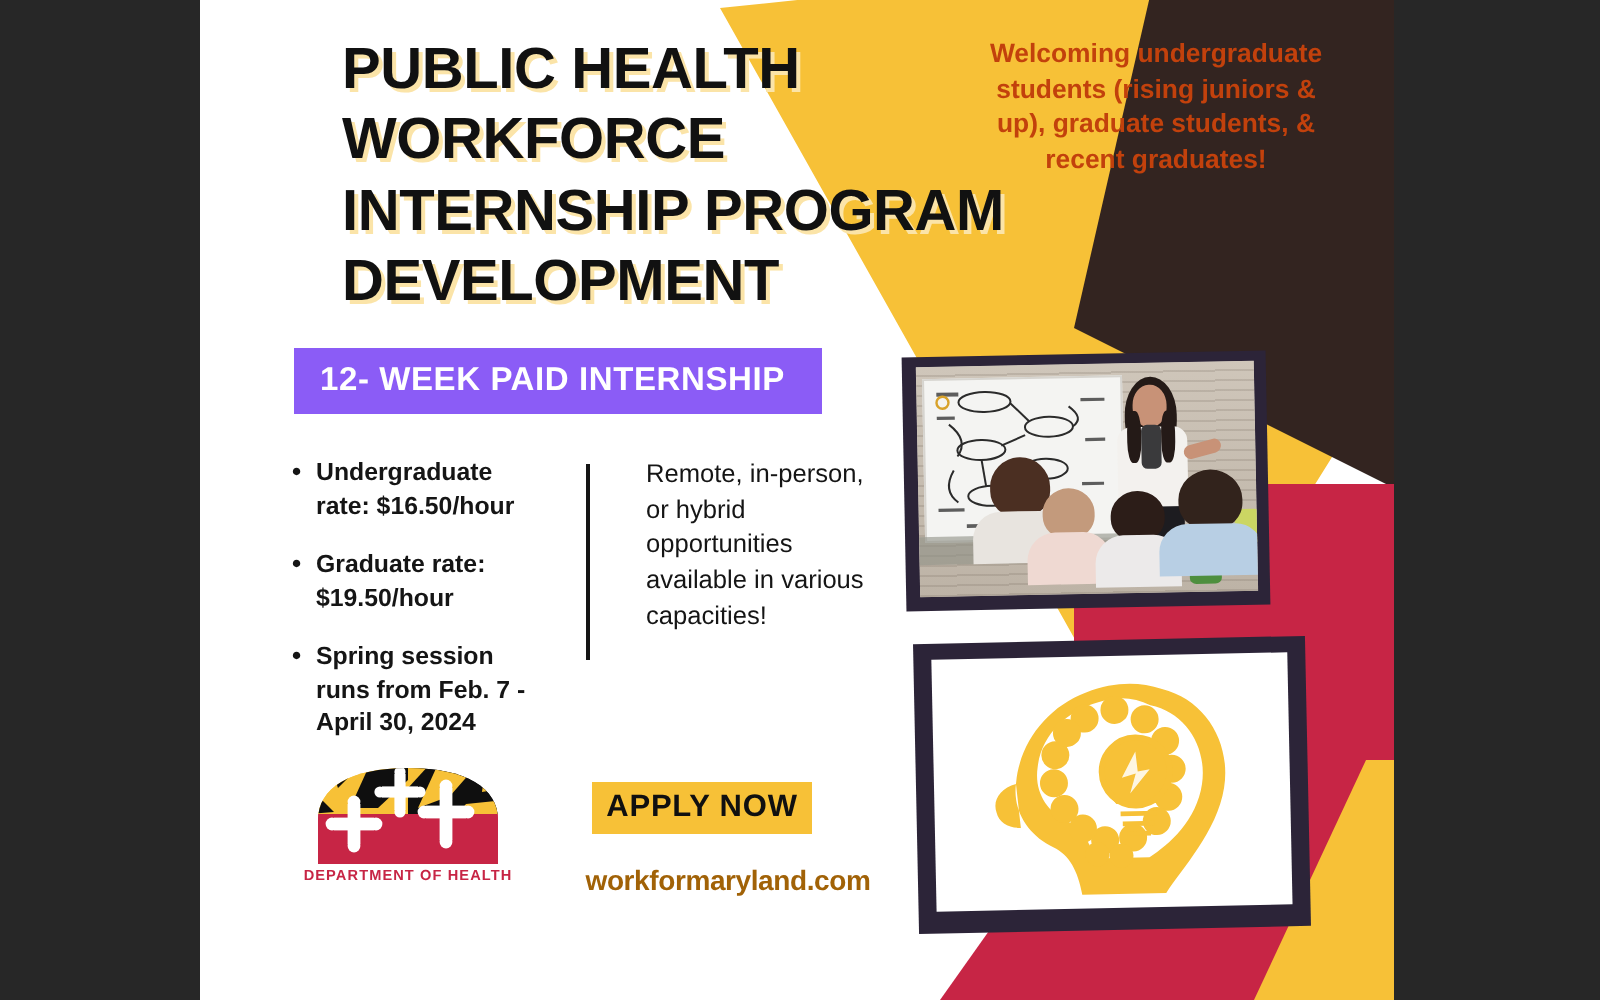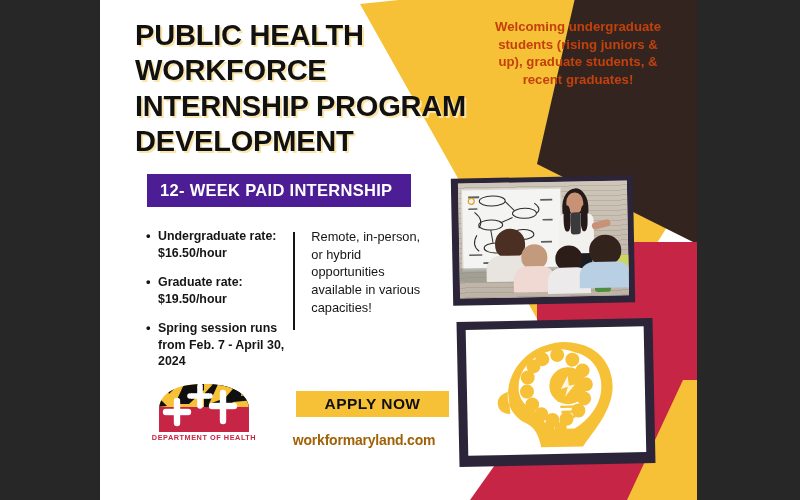--- a/index.html
+++ b/index.html
@@ -76,46 +76,47 @@
     width: 330px;
     font-size: 29px;
     font-weight: bold;
     line-height: 1.22;
     letter-spacing: -0.2px;
     color: #111111;
     text-transform: uppercase;
     text-shadow: 2px 2px 0 #FBE4A8;
     z-index: 6;
   }
-  .headline div { white-space: nowrap; }
+  .headline div { white-space: nowrap; margin-left: 36px; }
 
   
   .ribbon {
     position: absolute;
     left: 47px; top: 174px;
     width: 264px; height: 33px;
-    background: #4c1d95;
+    background: #8b5cf6;
     color: #ffffff;
     font-size: 16.5px;
     font-weight: bold;
     letter-spacing: 0.3px;
     display: flex;
     align-items: center;
     padding-left: 13px;
     box-sizing: border-box;
     z-index: 6;
   }
 
   
   .info-wrap {
     position: absolute;
     left: 44px; top: 228px;
     width: 290px;
     display: flex;
     z-index: 6;
+    gap: 12px;
   }
   .bullets {
     width: 135px;
     margin: 0;
     padding: 0 0 0 14px;
     list-style: none;
   }
   .bullets li {
     position: relative;
     font-size: 12.4px;
@@ -330,21 +331,21 @@
     font-size: 7.3px;
     font-weight: bold;
     color: #C72545;
     letter-spacing: 0.55px;
     margin-top: 1px;
   }
 
   .apply-btn {
     position: absolute;
     left: 196px; top: 391px;
-    width: 153px; height: 26px;
+    width: 110px; height: 26px;
     background: #F7C137;
     color: #101010;
     font-size: 15.5px;
     font-weight: bold;
     letter-spacing: 0.4px;
     display: flex;
     align-items: center;
     justify-content: center;
     z-index: 8;
   }

